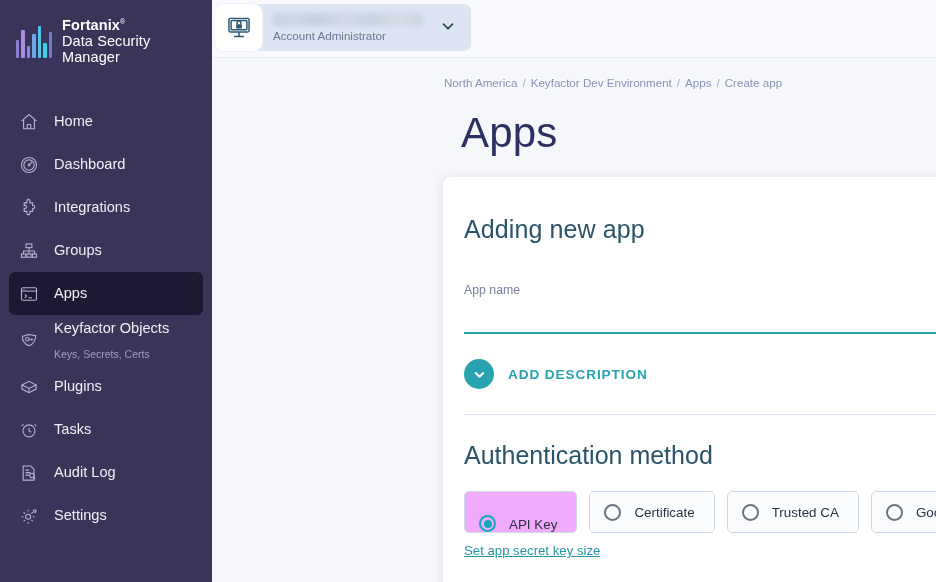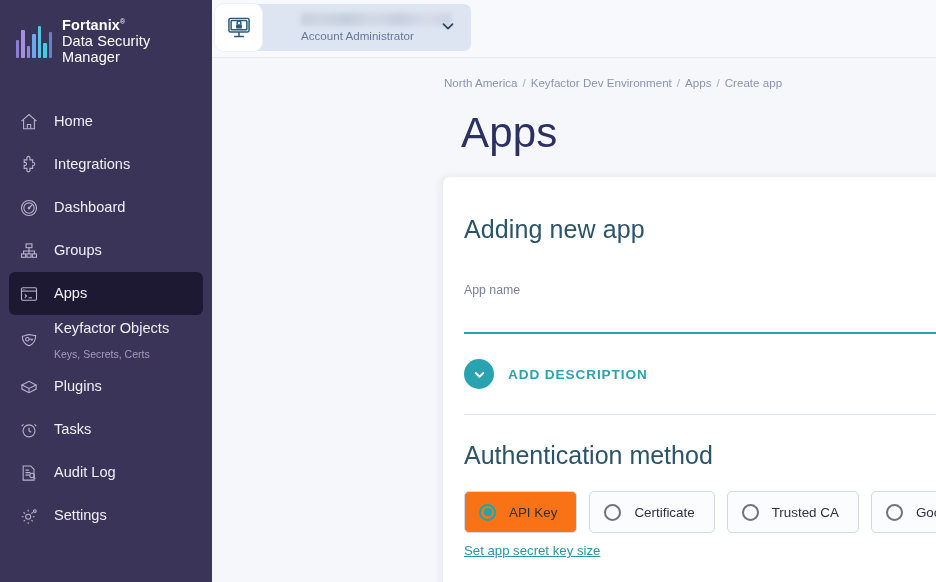--- a/index.html
+++ b/index.html
@@ -76,21 +76,21 @@
     display: flex; align-items: center;
   }
   .acct-icon {
     position: absolute; left: -4px; top: 0px;
     width: 47px; height: 47px; border-radius: 9px;
     background: #ffffff;
     display: flex; align-items: center; justify-content: center;
     box-shadow: 0 0 0 1px #eef2f7;
   }
   .acct-body {
-    margin-left: 82px; display: flex; flex-direction: column; justify-content: center;
+    margin-left: 54px; display: flex; flex-direction: column; justify-content: center;
   }
   .acct-name-blur {
     width: 150px; height: 13px; border-radius: 2px;
     background: linear-gradient(90deg,#c8d2e0 0%,#ced7e4 14%,#c4cfde 30%,#d2dae6 48%,#c7d1e0 66%,#d6dde8 84%,#cbd4e2 100%);
     filter: blur(2.2px);
     margin-bottom: 3px;
   }
   .acct-role { font-size: 11.6px; color: #68789a; }
   .acct-caret {
     position: absolute; right: 14px; top: 50%; transform: translateY(-50%);
@@ -162,21 +162,21 @@
     font-size: 25px; color: #2b5469; font-weight: 400;
   }
 
   .radios { display: flex; gap: 12px; margin-top: 21px; }
   .radio-card {
     height: 42px; border: 1px solid #cfdbe8; border-radius: 5px;
     background: #fbfcfe;
     display: flex; align-items: center; gap: 13px;
     padding: 0 19px 0 14px; cursor: pointer;
   }
-  .radio-card.selected { background: #f97316; border-color: #cfdbe8; }
+  .radio-card.selected { background: #f0abfc; border-color: #cfdbe8; align-items: flex-end; }
   .rdot {
     width: 17px; height: 17px; border-radius: 50%;
     border: 2px solid #6f7382; flex: 0 0 17px;
     display: flex; align-items: center; justify-content: center;
   }
   .rdot.on { border-color: #14a8b8; }
   .rdot.on::after {
     content: ""; width: 8px; height: 8px; border-radius: 50%;
     background: #14a8b8;
   }
@@ -220,36 +220,36 @@
               <path d="M5.5 9.5V20h13V9.5"></path>
               <path d="M10 20v-5h4v5"></path>
             </svg>
         </span>
         <span class="nav-label">Home</span>
       </div>
 
       <div class="nav-item">
         <span class="ic">
           <svg width="20" height="20" viewBox="0 0 24 24" fill="none" stroke="currentColor" stroke-width="1.3">
-              <path d="M9.5 4.2a1.9 1.9 0 1 1 3.6 0v1.6h3.3v3.3a1.9 1.9 0 1 1 0 3.6v3.3h-3.3v1.6a1.9 1.9 0 1 1-3.6 0v-1.6H6.2v-3.6a1.9 1.9 0 1 0 0-3.3V5.8h3.3z"></path>
-            </svg>
-        </span>
-        <span class="nav-label">Integrations</span>
-      </div>
-
-      <div class="nav-item">
-        <span class="ic">
-          <svg width="20" height="20" viewBox="0 0 24 24" fill="none" stroke="currentColor" stroke-width="1.3">
               <circle cx="12" cy="12" r="9"></circle>
               <circle cx="12" cy="12" r="6.2"></circle>
               <path d="M12 12l3.6-3.6"></path>
               <circle cx="12" cy="12" r="1" fill="currentColor"></circle>
             </svg>
         </span>
         <span class="nav-label">Dashboard</span>
+      </div>
+
+      <div class="nav-item">
+        <span class="ic">
+          <svg width="20" height="20" viewBox="0 0 24 24" fill="none" stroke="currentColor" stroke-width="1.3">
+              <path d="M9.5 4.2a1.9 1.9 0 1 1 3.6 0v1.6h3.3v3.3a1.9 1.9 0 1 1 0 3.6v3.3h-3.3v1.6a1.9 1.9 0 1 1-3.6 0v-1.6H6.2v-3.6a1.9 1.9 0 1 0 0-3.3V5.8h3.3z"></path>
+            </svg>
+        </span>
+        <span class="nav-label">Integrations</span>
       </div>
 
       <div class="nav-item">
         <span class="ic">
           <svg width="20" height="20" viewBox="0 0 24 24" fill="none" stroke="currentColor" stroke-width="1.3">
               <rect x="8.5" y="3.5" width="7" height="4.5"></rect>
               <rect x="3" y="15.5" width="5" height="4"></rect>
               <rect x="9.5" y="15.5" width="5" height="4"></rect>
               <rect x="16" y="15.5" width="5" height="4"></rect>
               <path d="M12 8v4M5.5 15.5v-3.5h13v3.5M12 12v3.5"></path>

